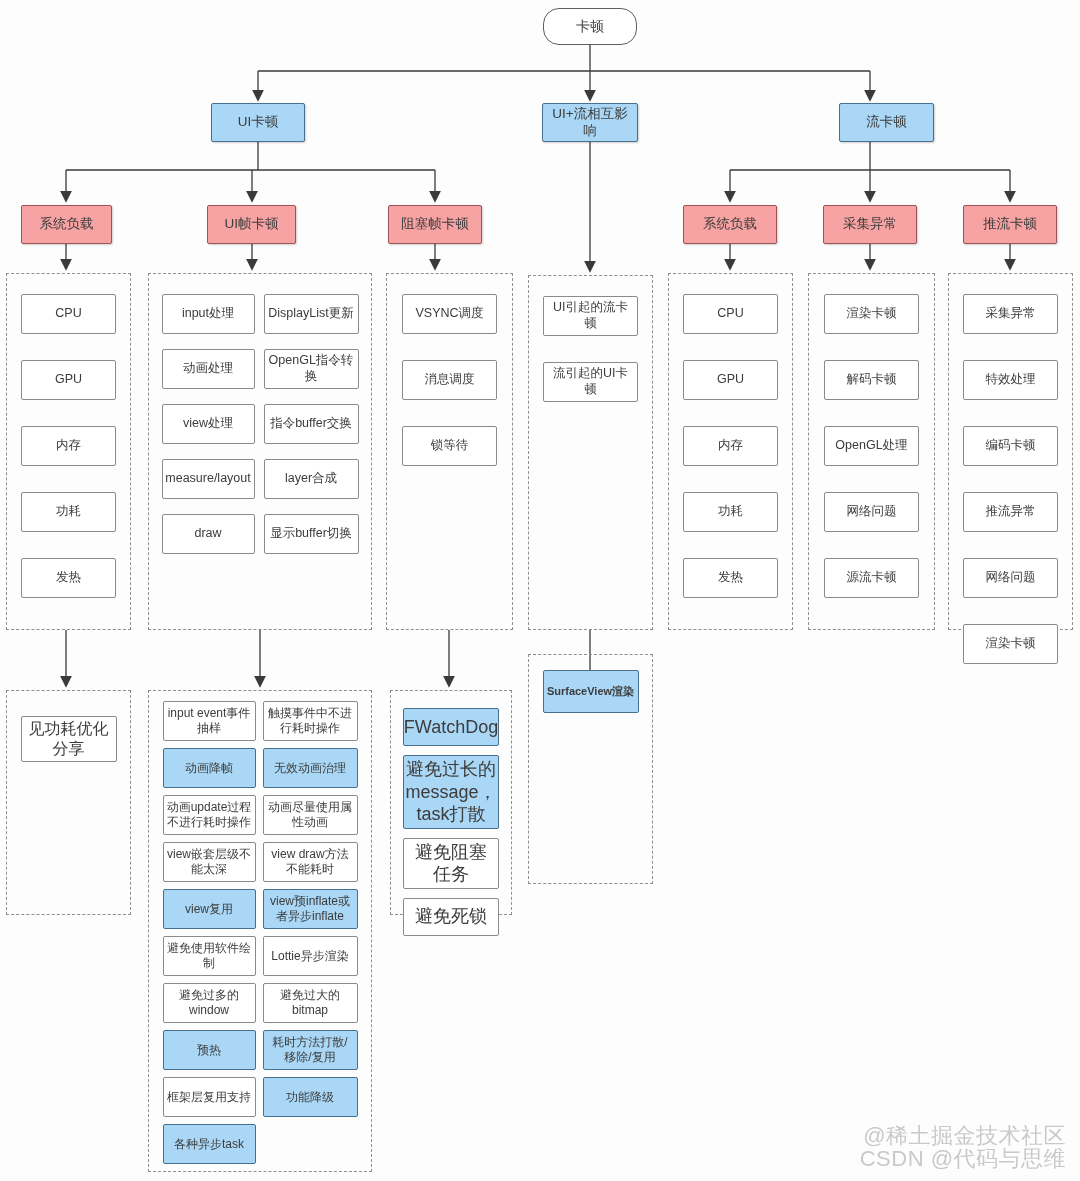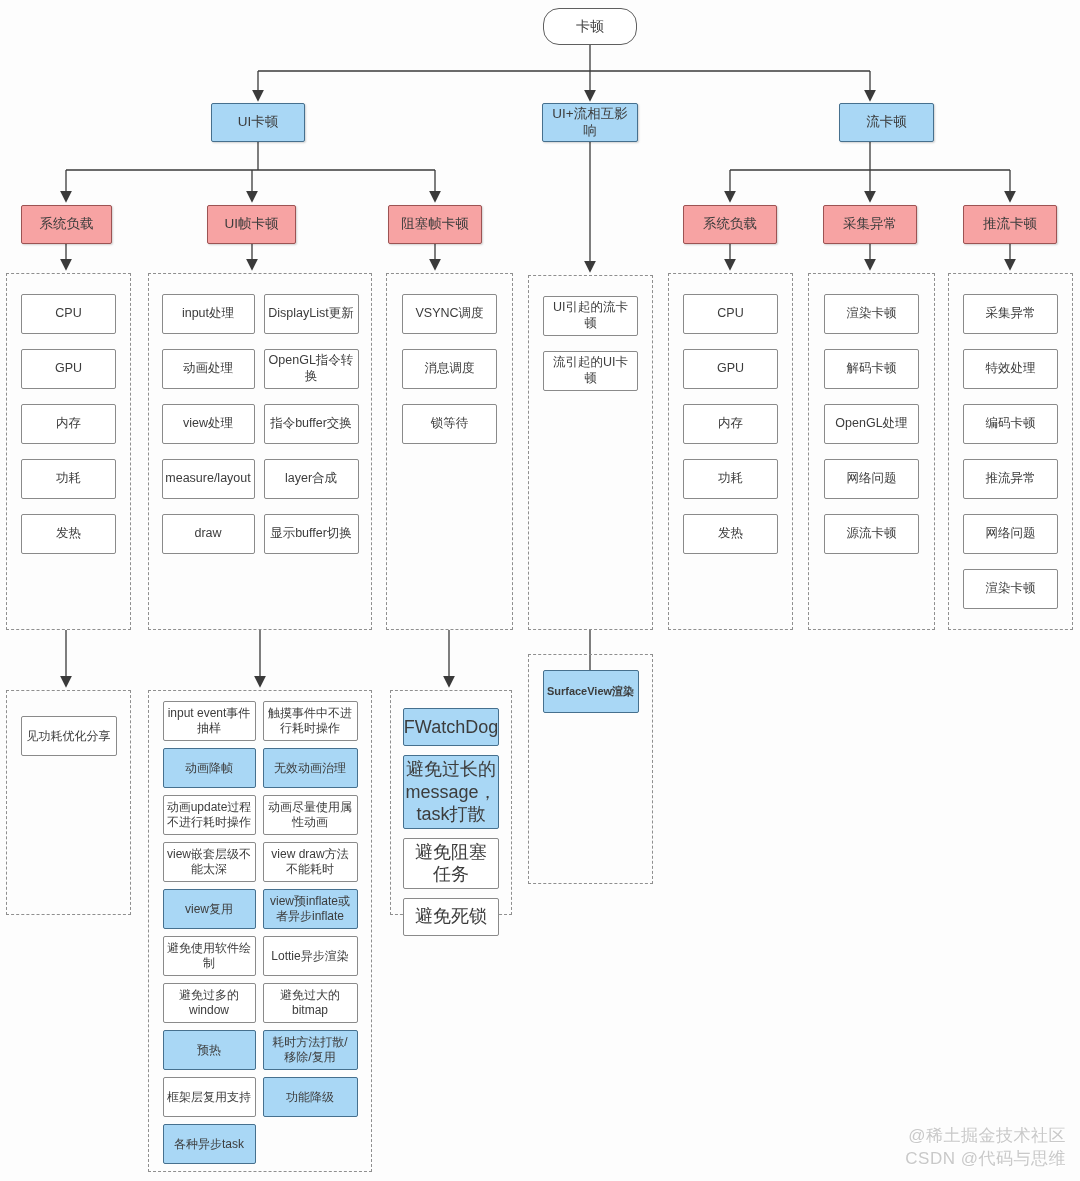--- a/index.html
+++ b/index.html
@@ -12,21 +12,21 @@
         text-align:center;font-size:12.5px;line-height:1.25;padding:2px 3px;color:#3c3c3c;}
   .abs{position:absolute;z-index:2;}
   .blue{background:var(--blue-fill,#a9d7f5);border-color:var(--blue-border,#46708e);}
   .pink{background:var(--pink-fill,#f7a3a3);border-color:var(--pink-border,#9c5353);
         box-shadow:1px 1px 2px rgba(0,0,0,.18);}
   .l2{box-shadow:1px 1px 2px rgba(0,0,0,.18);font-size:13.5px;}
   .rootbox{font-size:14px;border-color:#5f5f5f;border-radius:16px;}
 
   .container{box-sizing:border-box;position:absolute;z-index:2;
              border:1px dashed #8f8f8f;background:transparent;}
-  .col{display:flex;flex-direction:column;align-items:center;padding-top:20px;gap:15px;}
+  .col{display:flex;flex-direction:column;align-items:center;padding-top:20px;gap:26px;}
   .col .node{width:95px;min-height:40px;flex:0 0 auto;}
   .grid2{display:grid;grid-template-columns:93px 95px;column-gap:9px;row-gap:15px;
          padding:20px 0 0;justify-content:center;align-content:start;}
   .grid2 .node{min-height:40px;}
   .gridsol{display:grid;grid-template-columns:93px 95px;column-gap:9px;row-gap:7px;
            padding:10px 0 0;justify-content:center;align-content:start;
            grid-auto-rows:minmax(40px,auto);gap:7px;}
   .gridsol .node{font-size:12px;}
   .colsol{display:flex;flex-direction:column;align-items:center;padding-top:17px;gap:9px;}
   .colsol .node{width:96px;min-height:38px;font-size:18px;flex:0 0 auto;}
@@ -53,21 +53,21 @@
   #c7{left:948px;top:273px;width:125px;height:357px;}
 
   
   #b1{left:6px;top:690px;width:125px;height:225px;padding-top:25px;gap:14px;}
   #b2{left:148px;top:690px;width:224px;height:482px;}
   #b3{left:390px;top:690px;width:122px;height:225px;}
   #b4{left:528px;top:654px;width:125px;height:230px;padding-top:15px;font-weight:bold;}
   #b4 .node{min-height:43px;font-size:11px;}
 
   .watermark{position:absolute;z-index:3;right:14px;text-align:right;
-             color:#c9c9c9;font-size:17px;line-height:23px;letter-spacing:.5px;
+             color:#c9c9c9;font-size:22px;line-height:23px;letter-spacing:.5px;
              text-shadow:0 1px 0 #ffffff;}
   #wm1{top:1124px;} #wm2{top:1147px;}
 </style>
 </head>
 <body>
 
 <div class="canvas">
 
   <svg class="wires" width="1080" height="1181">
     <defs>
@@ -177,21 +177,21 @@
   <div class="node">采集异常</div>
       <div class="node">特效处理</div>
       <div class="node">编码卡顿</div>
       <div class="node">推流异常</div>
       <div class="node">网络问题</div>
       <div class="node">渲染卡顿</div>
     </div>
 
   <div class="container col" id="b1">
 
-  <div class="node" style="width:96px;min-height:40px;font-size:12px;">见功耗优化分享</div>
+  <div class="node" style="width:96px;min-height:40px;font-size:16px;">见功耗优化分享</div>
     </div>
 
   <div class="container gridsol" id="b2">
 
   <div class="node">input event事件抽样</div>
       <div class="node">触摸事件中不进行耗时操作</div>
       <div class="node blue">动画降帧</div>
       <div class="node blue">无效动画治理</div>
       <div class="node">动画update过程不进行耗时操作</div>
       <div class="node">动画尽量使用属性动画</div>

